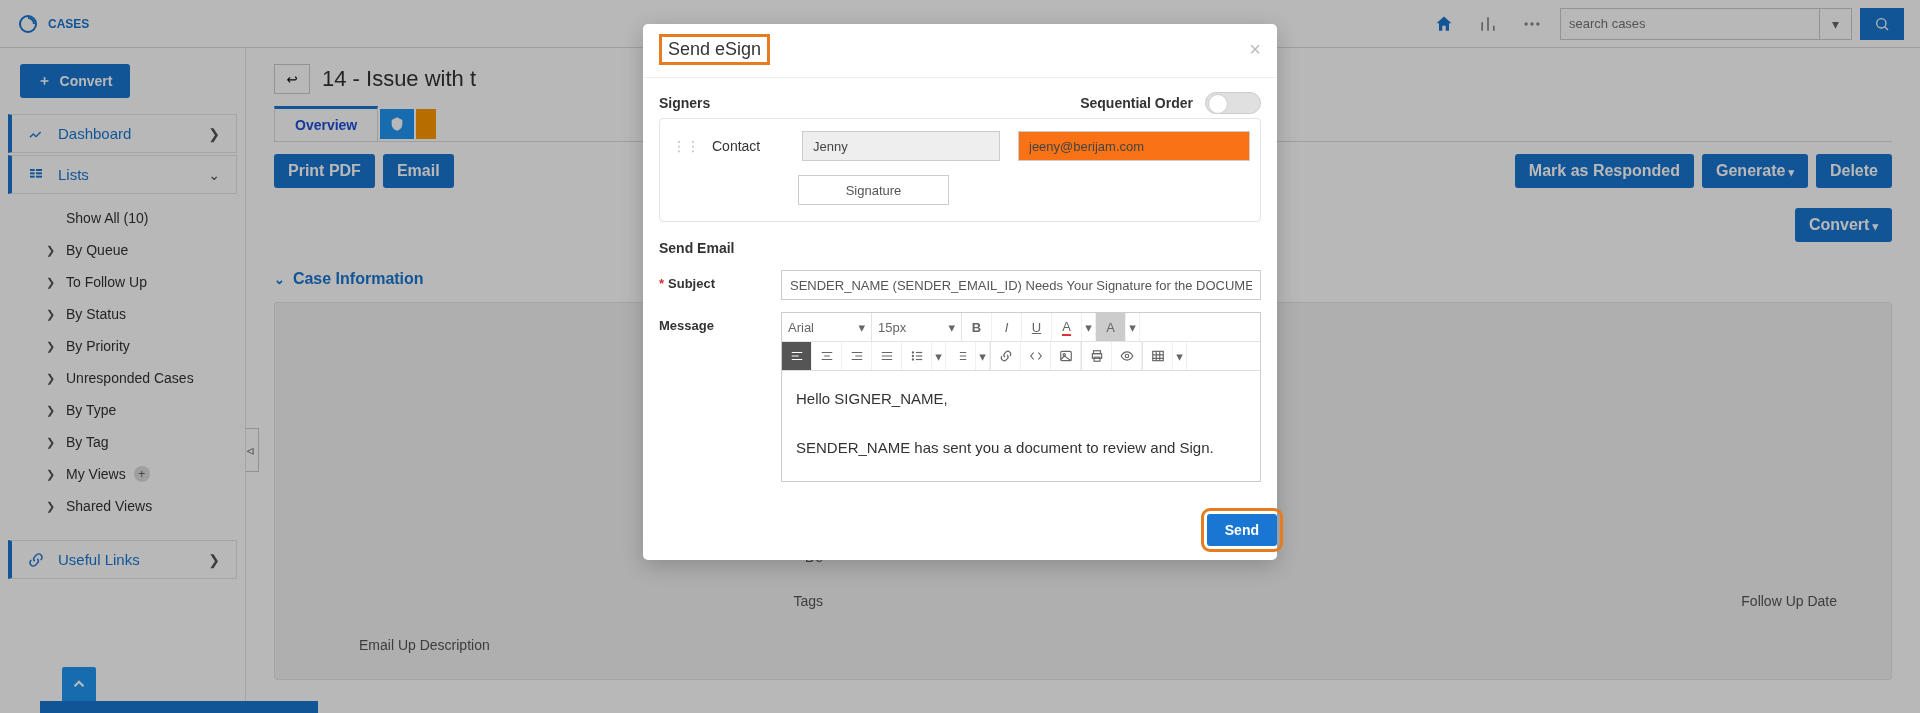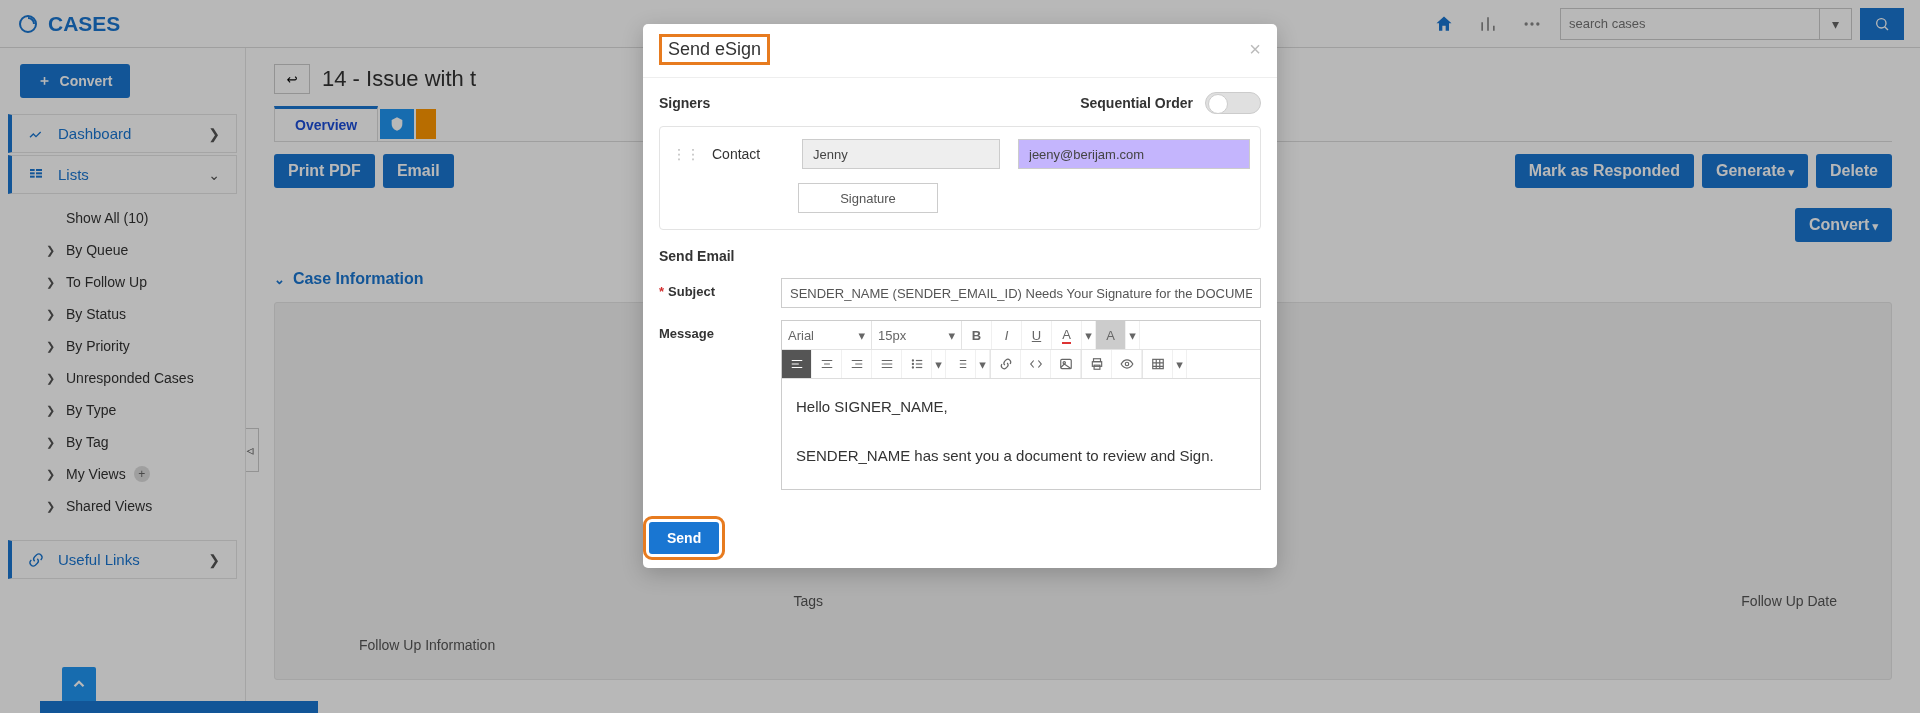--- a/index.html
+++ b/index.html
@@ -1,20 +1,20 @@
 <!DOCTYPE html>
 <html><head>
 <meta charset="utf-8">
 <style>
 * { box-sizing: border-box; margin: 0; padding: 0; }
 body { font-family: -apple-system, BlinkMacSystemFont, "Segoe UI", Helvetica, Arial, sans-serif; font-size: 14px; color: #333; background: #fff; width: 1920px; height: 713px; overflow: hidden; position: relative; }
 
 
 .topbar { height: 48px; background: #fff; border-bottom: 1px solid #ddd; display: flex; align-items: center; padding: 0 16px; }
-.topbar .brand { display: flex; align-items: center; gap: 8px; color: #1976d2; font-weight: 600; font-size: 21px; }
+.topbar .brand { display: flex; align-items: center; gap: 8px; color: #1976d2; font-weight: 600; font-size: 12px; }
 .topbar .brand-icon svg { width: 24px; height: 24px; }
 .topbar .spacer { flex: 1; }
 .topbar .top-icons { display: flex; align-items: center; gap: 12px; }
 .topbar .ticon { color: #888; display: flex; align-items: center; justify-content: center; width: 32px; height: 32px; }
 .topbar .search-wrap { display: flex; align-items: center; }
 .topbar .search-input { width: 260px; height: 32px; border: 1px solid #ccc; padding: 0 8px; font-size: 13px; color: #666; background: #fff; }
 .topbar .search-dd { width: 32px; height: 32px; border: 1px solid #ccc; border-left: none; background: #fff; display: flex; align-items: center; justify-content: center; color: #666; }
 .topbar .search-btn { width: 44px; height: 32px; background: #1976d2; color: #fff; border: none; margin-left: 8px; display: flex; align-items: center; justify-content: center; }
 
 
@@ -61,49 +61,49 @@
 
 
 .scrim { position: absolute; inset: 0; background: rgba(0,0,0,0.28); }
 
 
 .modal { position: absolute; top: 24px; left: 50%; transform: translateX(-50%); width: 634px; background: #fff; border-radius: 5px; box-shadow: 0 6px 22px rgba(0,0,0,0.2); }
 .modal-header { display: flex; align-items: center; padding: 10px 16px 12px; border-bottom: 1px solid #eee; }
 .modal-title { font-size: 18px; font-weight: 400; color: #333; border: 3px solid #e77b1f; padding: 2px 6px; }
 .modal-close { margin-left: auto; color: #bbb; font-size: 20px; cursor: pointer; }
 .modal-body { padding: 14px 16px 10px; }
-.signers-row { display: flex; align-items: center; margin-bottom: 12px; }
+.signers-row { display: flex; align-items: center; margin-bottom: 4px; }
 .signers-label { font-weight: 600; font-size: 14px; color: #333; }
 .seq-wrap { margin-left: auto; display: flex; align-items: center; gap: 12px; }
 .seq-label { font-weight: 600; font-size: 14px; color: #333; }
 .seq-toggle { width: 56px; height: 22px; background: #e0e0e0; border-radius: 12px; position: relative; border: 1px solid #ccc; }
 .seq-toggle::after { content:""; position:absolute; left:2px; top:1px; width:18px; height:18px; background:#fff; border-radius:50%; border:1px solid #ccc; }
 .contact-card { border: 1px solid #e3e3e3; border-radius: 4px; padding: 12px 10px 16px; margin-bottom: 18px; }
 .contact-head { display: flex; align-items: center; gap: 10px; }
 .drag-handle { color: #bbb; font-size: 14px; padding: 0 2px; }
 .contact-label { width: 102px; color: #333; }
 .contact-input { flex: 0 0 192px; height: 30px; border: 1px solid #ccc; background: #eee; padding: 0 10px; font-size: 13px; color: #444; }
-.contact-email { flex: 0 0 232px; height: 30px; border: 1px solid #ccc; background: #c4b5fd; padding: 0 10px; font-size: 13px; color: #444; margin-left: 8px; }
+.contact-email { flex: 0 0 232px; height: 30px; border: 1px solid #ccc; background: #f97316; padding: 0 10px; font-size: 13px; color: #444; margin-left: 8px; }
 .sig-row { margin-top: 14px; padding-left: 128px; }
-.sig-btn { width: 140px; height: 30px; border: 1px solid #ccc; background: #fff; color: #555; font-size: 13px; }
+.sig-btn { width: 151px; height: 30px; border: 1px solid #ccc; background: #fff; color: #555; font-size: 13px; }
 .send-email-label { font-weight: 600; color: #333; margin-bottom: 14px; }
 .form-row { display: flex; align-items: flex-start; margin-bottom: 12px; }
 .form-label { width: 122px; font-weight: 600; color: #333; font-size: 13px; padding-top: 6px; }
 .form-label .req { color: #d32f2f; margin-right: 4px; }
 .subj-input { flex: 1; height: 30px; border: 1px solid #ccc; padding: 0 8px; font-size: 13px; color: #555; }
 .editor-wrap { flex: 1; border: 1px solid #ccc; }
 .editor-toolbar { display: flex; flex-wrap: wrap; border-bottom: 1px solid #ddd; }
 .tb-select { height: 28px; padding: 0 6px; border: none; border-right: 1px solid #e3e3e3; color: #666; font-size: 13px; display: flex; align-items: center; gap: 6px; min-width: 90px; }
 .tb-row2 { display: flex; width: 100%; border-top: 1px solid #e3e3e3; }
 .tb-btn { width: 30px; height: 28px; display: flex; align-items: center; justify-content: center; color: #666; border-right: 1px solid #f0f0f0; font-size: 13px; cursor: pointer; }
 .tb-btn.dark { background:#555; color:#fff; }
 .tb-btn.high { background:#ccc; }
 .tb-sep { width:1px; background:#e5e5e5; }
 .editor-body { min-height: 110px; padding: 14px; font-size: 15px; color: #333; line-height: 1.9; }
-.modal-footer { display: flex; padding: 10px 6px 14px; }
+.modal-footer { display: flex; justify-content: flex-end; padding: 10px 0 14px; }
 .send-btn { padding: 8px 18px; background: #1976d2; color: #fff; border: none; border-radius: 3px; font-size: 14px; font-weight: 600; outline: 3px solid #e77b1f; outline-offset: 3px; cursor: pointer; }
 
 svg { display: block; }
 </style>
 </head>
 <body>
 
 <div class="topbar">
   <div class="brand">
     <span class="brand-icon">
@@ -305,21 +305,21 @@
     </div>
     <div class="info-row">
       <div class="info-label">Tags</div>
       <div class="info-value" style="pad
 
 -left:240px;">
           <span style="margin-left:auto; padding-right:30px; color:#555;">Follow Up Date</span>
         </div>
     </div>
     <div class="info-row">
-      <div class="info-label" style="width:auto; text-align:left; padding-left:60px;">Follow Up Information</div>
+      <div class="info-label" style="width:auto; text-align:left; padding-left:60px;">Email Up Description</div>
     </div>
   </div>
 </div>
 
 <div class="scrim"></div>
 
 <div class="modal">
   <div class="modal-header">
     <span class="modal-title">Send eSign</span>
     <span class="modal-close">×</span>

